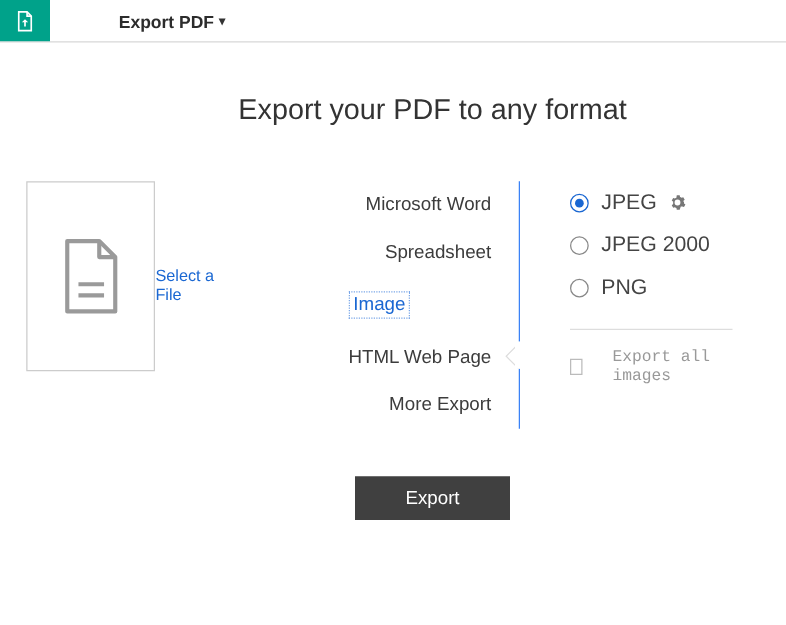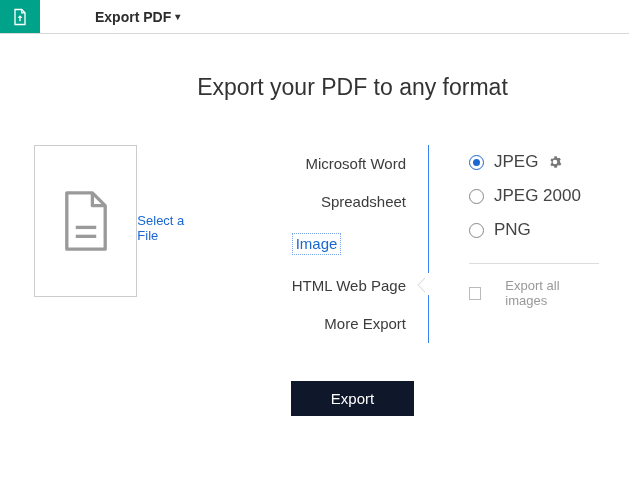--- a/index.html
+++ b/index.html
@@ -30,21 +30,21 @@
     .header-title {
       display: flex;
       align-items: center;
       padding: 0 12px;
       font-weight: 600;
       font-size: 14px;
       color: #2c2c2c;
     }
     .header-caret { margin-left: 4px; font-size: 10px; color: #333; }
     .main {
-      padding: 40px 28px 20px 24px;
+      padding: 40px 28px 20px 11px;
     }
     .page-title {
       text-align: center;
       font-size: 23px;
       font-weight: 400;
       color: #333;
       margin-bottom: 44px;
       margin-left: 80px;
     }
     .content {
@@ -171,32 +171,33 @@
     .sep {
       border-top: 1px solid #ddd;
       margin: 16px 0 14px 0;
     }
     .check-row {
       display: flex;
       align-items: center;
       gap: 24px;
       font-size: 13px;
       color: #999;
+      font-family: Liberation Mono, monospace;
     }
     .checkbox {
       width: 13px; height: 13px;
       border: 1.5px solid #bbb;
     }
     .export-btn-row {
       text-align: center;
       margin-top: 38px;
       margin-left: 80px;
     }
     .export-btn {
-      background: #0f172a;
+      background: #404040;
       color: #fff;
       border: none;
       font-size: 15px;
       padding: 9px 40px;
       cursor: pointer;
     }
   </style>
 </head>
 <body>
 

